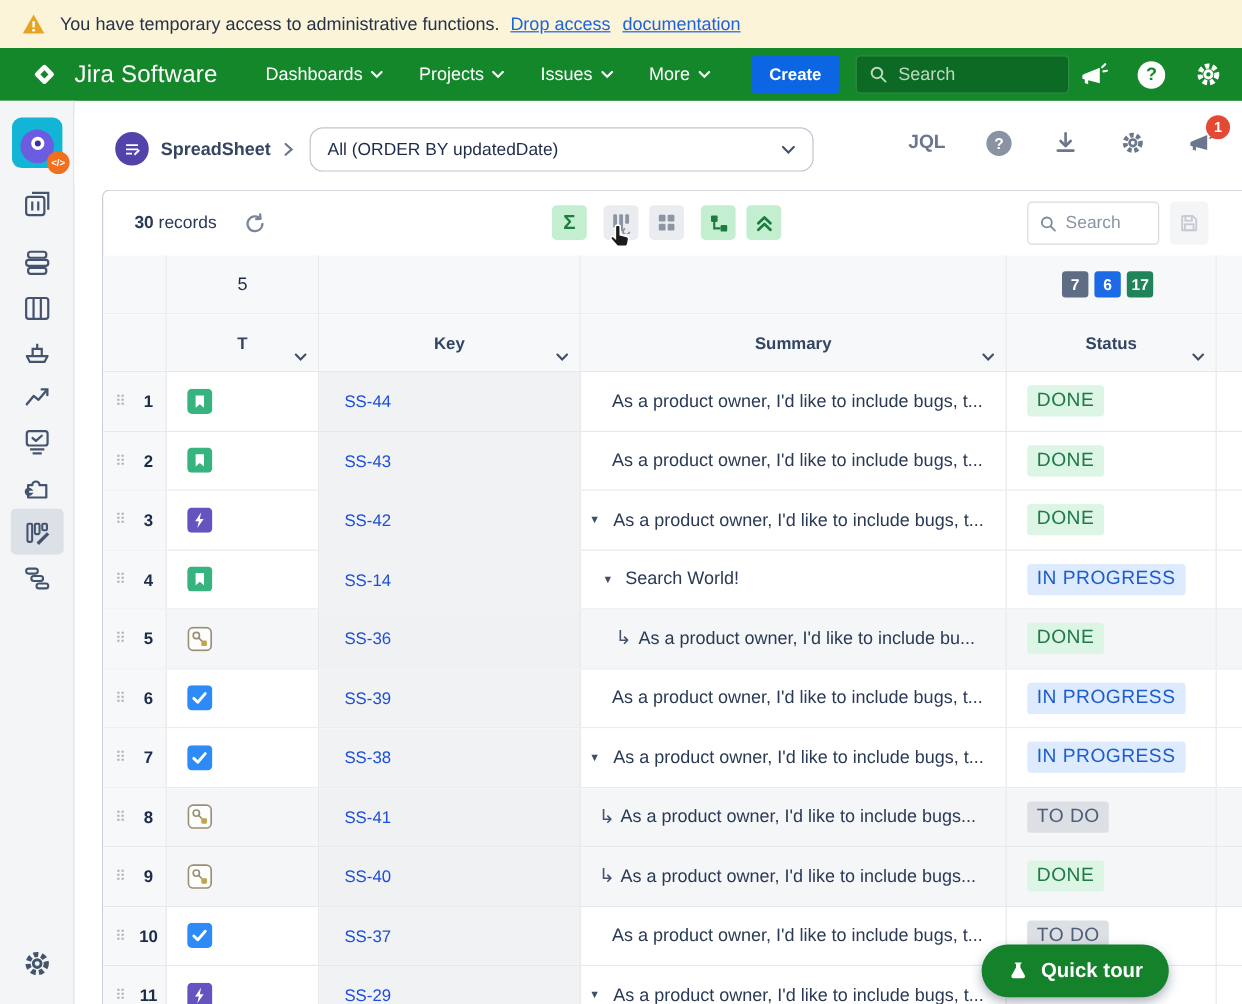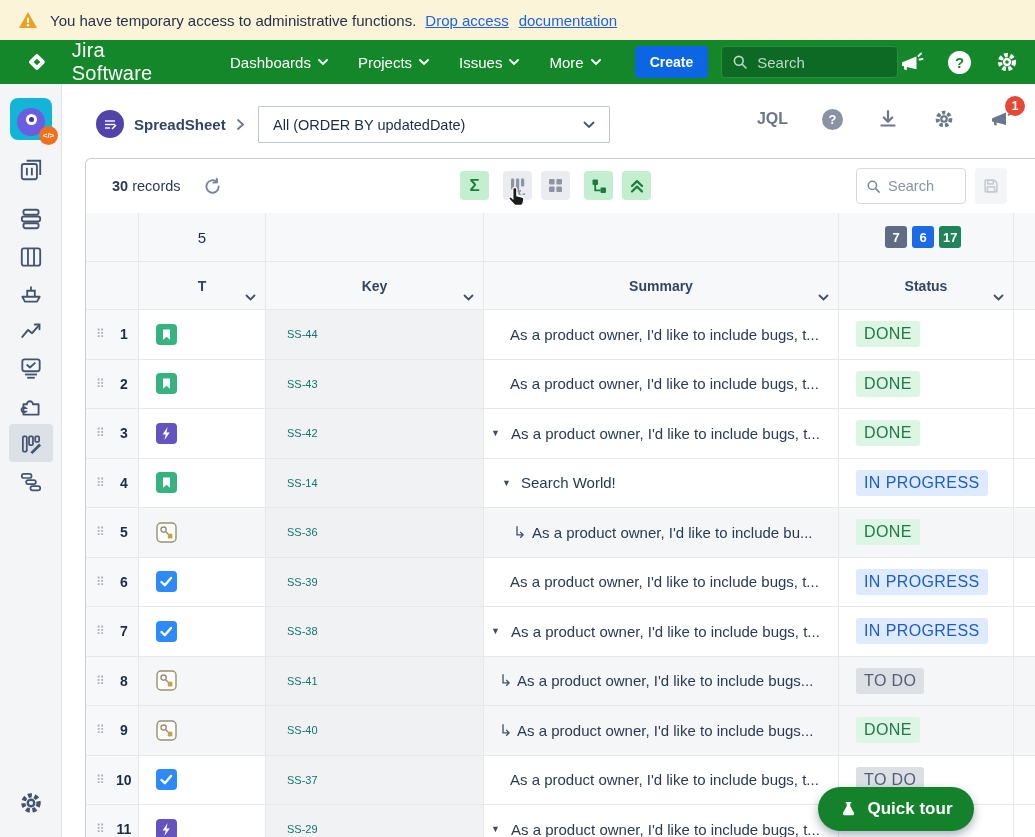--- a/index.html
+++ b/index.html
@@ -10,21 +10,21 @@
   .banner{position:absolute;top:0;left:0;width:1035px;height:40px;background:#FBF4D9;
     display:flex;align-items:center;padding-left:18px;font-size:15px;color:#253247;
     white-space:nowrap;overflow:hidden;}
   .banner .warn{width:20px;height:18px;margin-right:12px;flex:0 0 auto}
   .banner a{color:#1D63DC;text-decoration:underline;cursor:pointer;margin:0 5px}
   .banner .seg{margin-right:4px}
 
   
   .navbar{position:absolute;top:40px;left:0;width:1035px;height:44px;background:#15872B;
     display:flex;align-items:center;color:#fff}
-  .logo{margin-left:26px;display:flex;align-items:center;gap:24px;font-size:20px;font-weight:400;letter-spacing:.2px}
+  .logo{margin-left:26px;display:flex;align-items:center;gap:14px;font-size:20px;font-weight:400;letter-spacing:.2px}
   .menus{margin-left:40px;display:flex;gap:30px;font-size:15px}
   .menu{display:flex;align-items:center;gap:7px;cursor:pointer}
   .chev-w{width:10px;height:7px}
   .create-btn{margin-left:34px;background:#0C66E4;color:#fff;font-weight:700;font-size:14px;
     border:none;border-radius:4px;padding:8px 15px;font-family:inherit;cursor:pointer}
   .nav-search{margin-left:13px;width:178px;height:32px;background:#0C6A25;border:1px solid #2F8C43;
     border-radius:4px;display:flex;align-items:center;padding:0 10px;gap:9px;color:#BCD9C2;font-size:15px}
   .nav-icons{margin-left:auto;margin-right:16px;display:flex;gap:24px;align-items:center}
   .nav-help{width:23px;height:23px;border-radius:50%;background:#fff;color:#15872B;
     display:flex;align-items:center;justify-content:center;font-weight:700;font-size:15px;cursor:pointer}
@@ -41,22 +41,22 @@
     background:#F0701E;color:#fff;font-size:8px;font-weight:700;display:flex;align-items:center;justify-content:center}
   .side-ic{position:absolute;left:18px;width:26px;height:26px;cursor:pointer}
   .side-active-bg{position:absolute;left:9px;top:340px;width:44px;height:38px;border-radius:4px;background:#DCE0E7}
 
   
   .page-header{position:absolute;top:96px;left:62px;width:973px;height:58px;background:#fff}
   .sheet-avatar{position:absolute;left:34px;top:14px;width:28px;height:28px;border-radius:50%;
     background:#5243AA;display:flex;align-items:center;justify-content:center}
   .sheet-title{position:absolute;left:72px;top:20px;font-size:15px;font-weight:700;color:#344563}
   .bc-chev{position:absolute;left:174px;top:22px;width:9px;height:13px}
-  .filter-dd{position:absolute;left:196px;top:10px;width:352px;height:37px;border:1px solid #C0C6CF;
-    border-radius:1px;background:#fff;display:flex;align-items:center;padding:0 14px;cursor:pointer}
+  .filter-dd{position:absolute;left:196px;top:10px;width:420px;height:37px;border:1px solid #C0C6CF;
+    border-radius:11px;background:#fff;display:flex;align-items:center;padding:0 14px;cursor:pointer}
   .filter-dd .val{font-size:14.5px;color:#1D2B4A}
   .filter-dd .dd-chev{margin-left:auto}
   .hdr-right{position:absolute;right:20px;top:12px;display:flex;align-items:center;gap:34px}
   .jql{font-size:16px;font-weight:700;color:#6B778C;cursor:pointer}
   .gray-help{width:21px;height:21px;border-radius:50%;background:#8993A4;color:#fff;display:flex;
     align-items:center;justify-content:center;font-size:13px;font-weight:700;cursor:pointer}
   .hdr-ic{width:22px;height:22px;cursor:pointer;position:relative}
   .notif-badge{position:absolute;right:-10px;top:-12px;width:20px;height:20px;border-radius:50%;
     background:#E34935;color:#fff;font-size:12px;font-weight:700;display:flex;align-items:center;justify-content:center}
 
@@ -93,21 +93,21 @@
   .t-sum{font-size:15px;color:#1D2B4A;font-weight:400}
   .count-badges{display:flex;gap:5px;position:absolute;left:46px}
   .count-badge{min-width:22px;height:22px;border-radius:3px;color:#fff;font-size:13px;font-weight:700;
     display:flex;align-items:center;justify-content:center;padding:0 4px}
 
   .data-row{height:49.5px}
   .data-row .gutter{background:#F7F8F9;padding-left:10px;gap:7px}
   .drag{font-size:12px;color:#A9B0BC;cursor:grab;line-height:1}
   .rownum{font-size:14px;font-weight:700;color:#1D2B4A;width:24px;text-align:center}
   .key-cell{background:#F1F2F4;padding-left:21px}
-  .key-link{font-size:11px;color:#0f766e;text-decoration:none;cursor:pointer}
+  .key-link{font-size:14px;color:#1d4ed8;text-decoration:none;cursor:pointer}
   .type-icon{margin-left:17px;width:21px;height:21px;display:block}
   .type-icon svg{width:21px;height:21px;display:block}
   .sum-cell{font-size:15px;color:#2A3A55}
   .marker{position:absolute;top:0;height:100%;display:flex;align-items:center;color:#3F4F66}
   .marker.tri{font-size:9px}
   .marker.arr{font-size:16px;color:#44546F}
   .sum-text{white-space:nowrap;overflow:hidden}
   .status-cell{padding-left:17px}
   .status-badge{font-size:16px;font-weight:400;letter-spacing:.4px;border-radius:3px;padding:4px 8px;white-space:nowrap}
   .subtask-row .cell{background:#F5F6F8}

